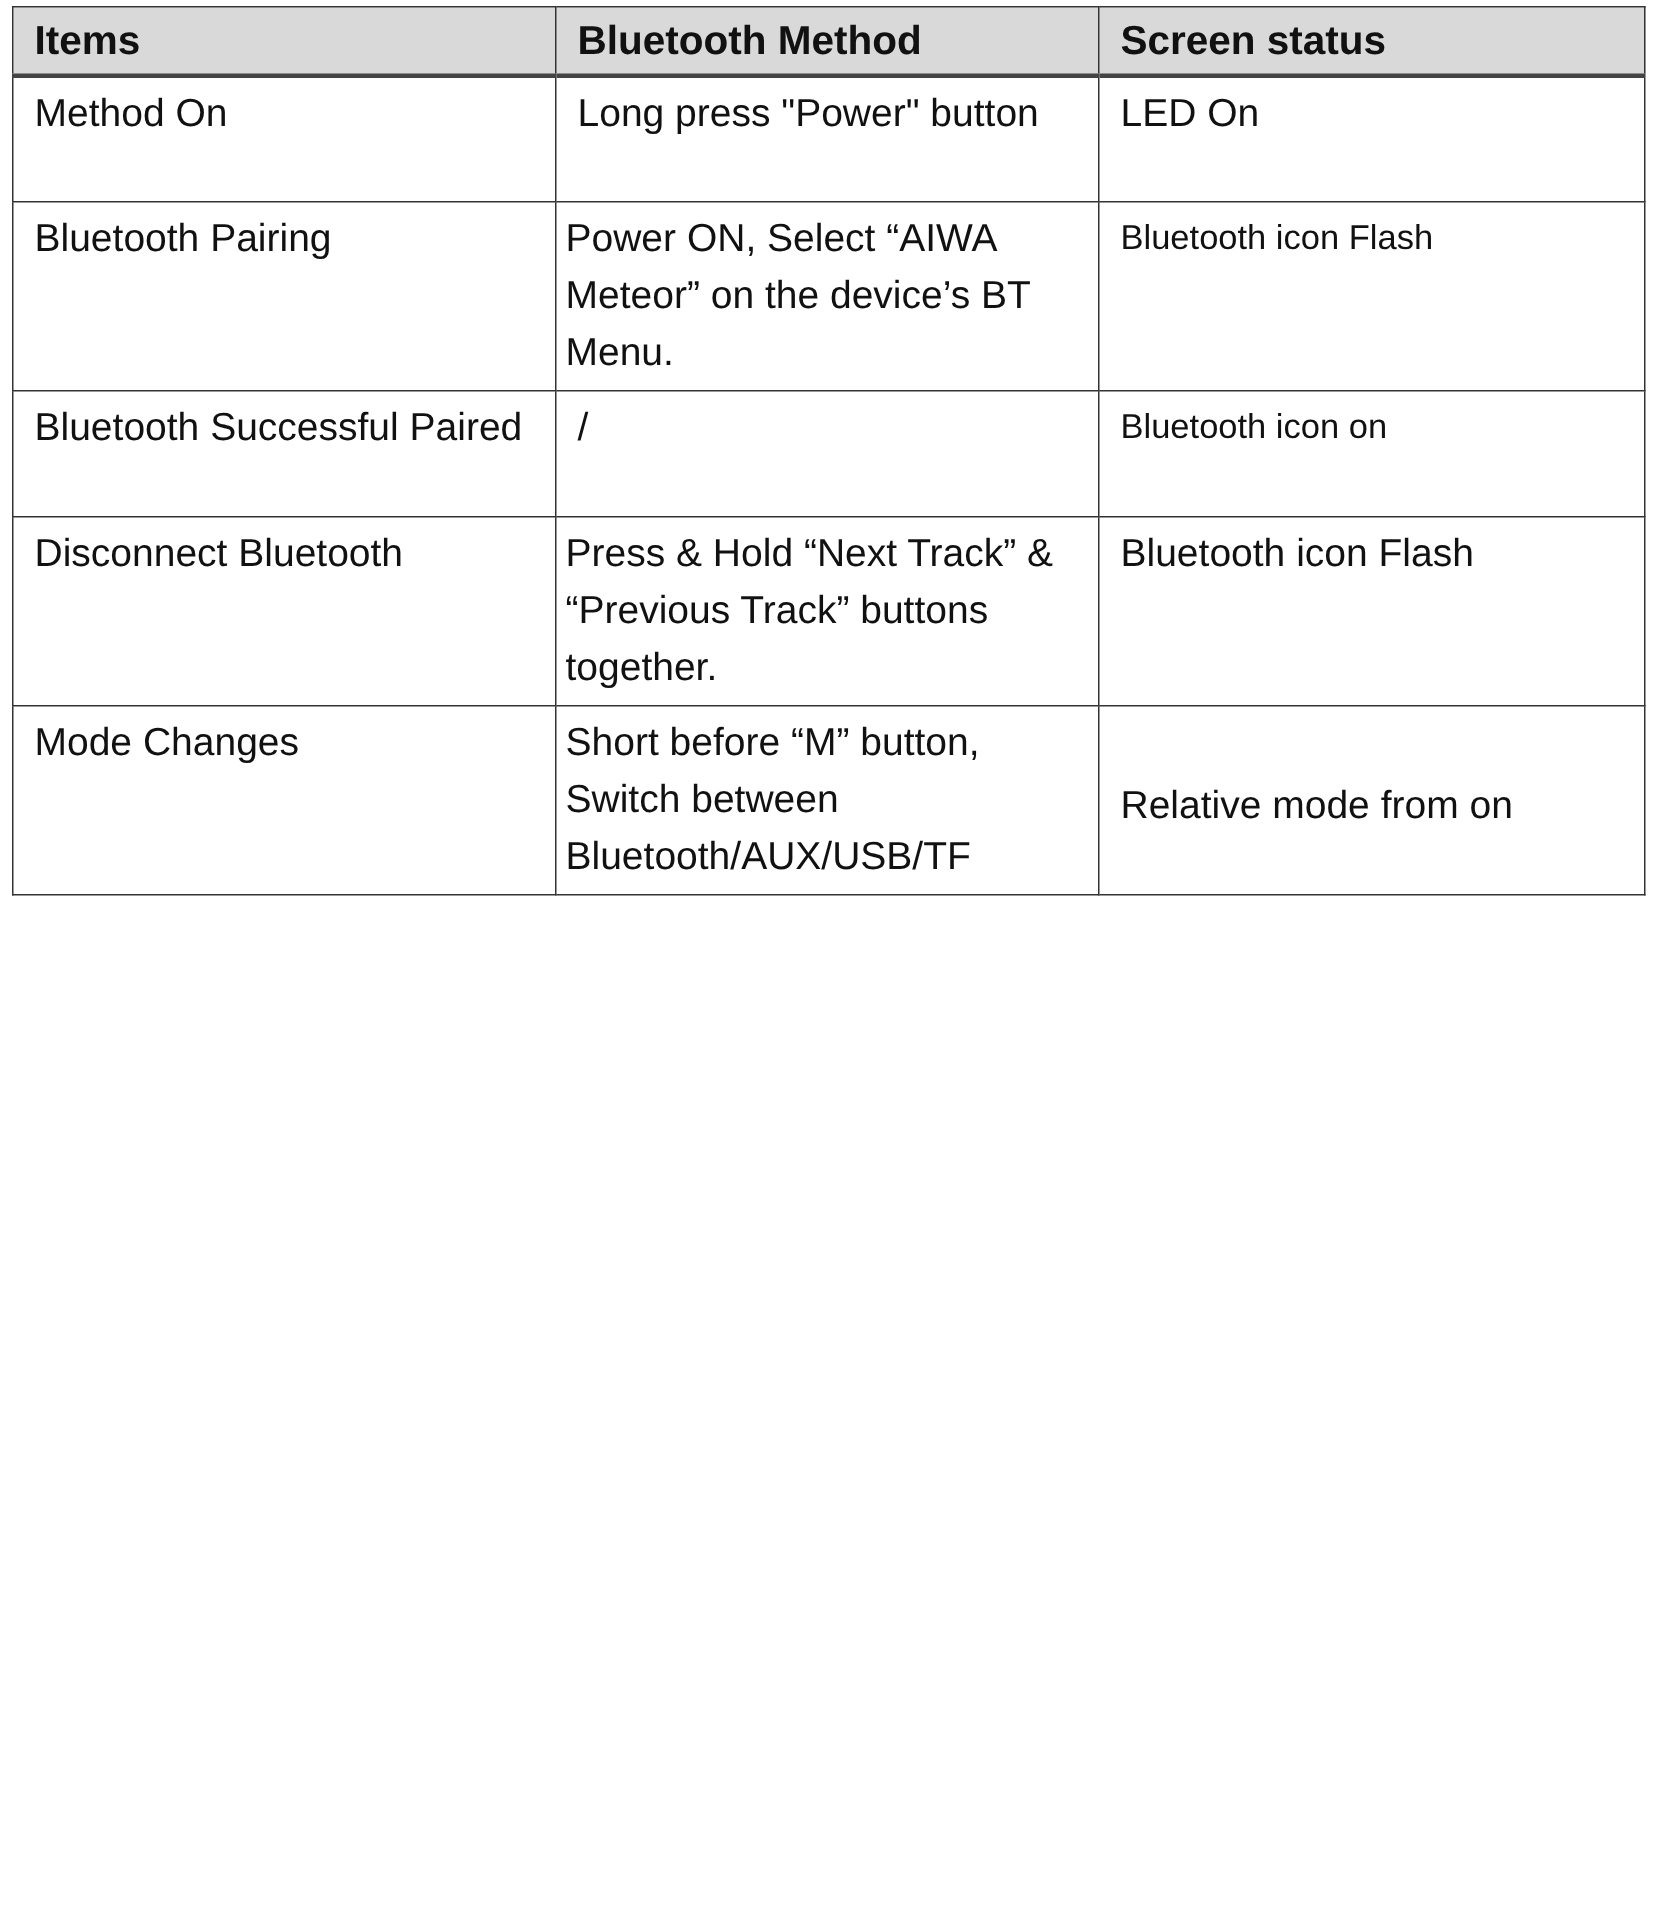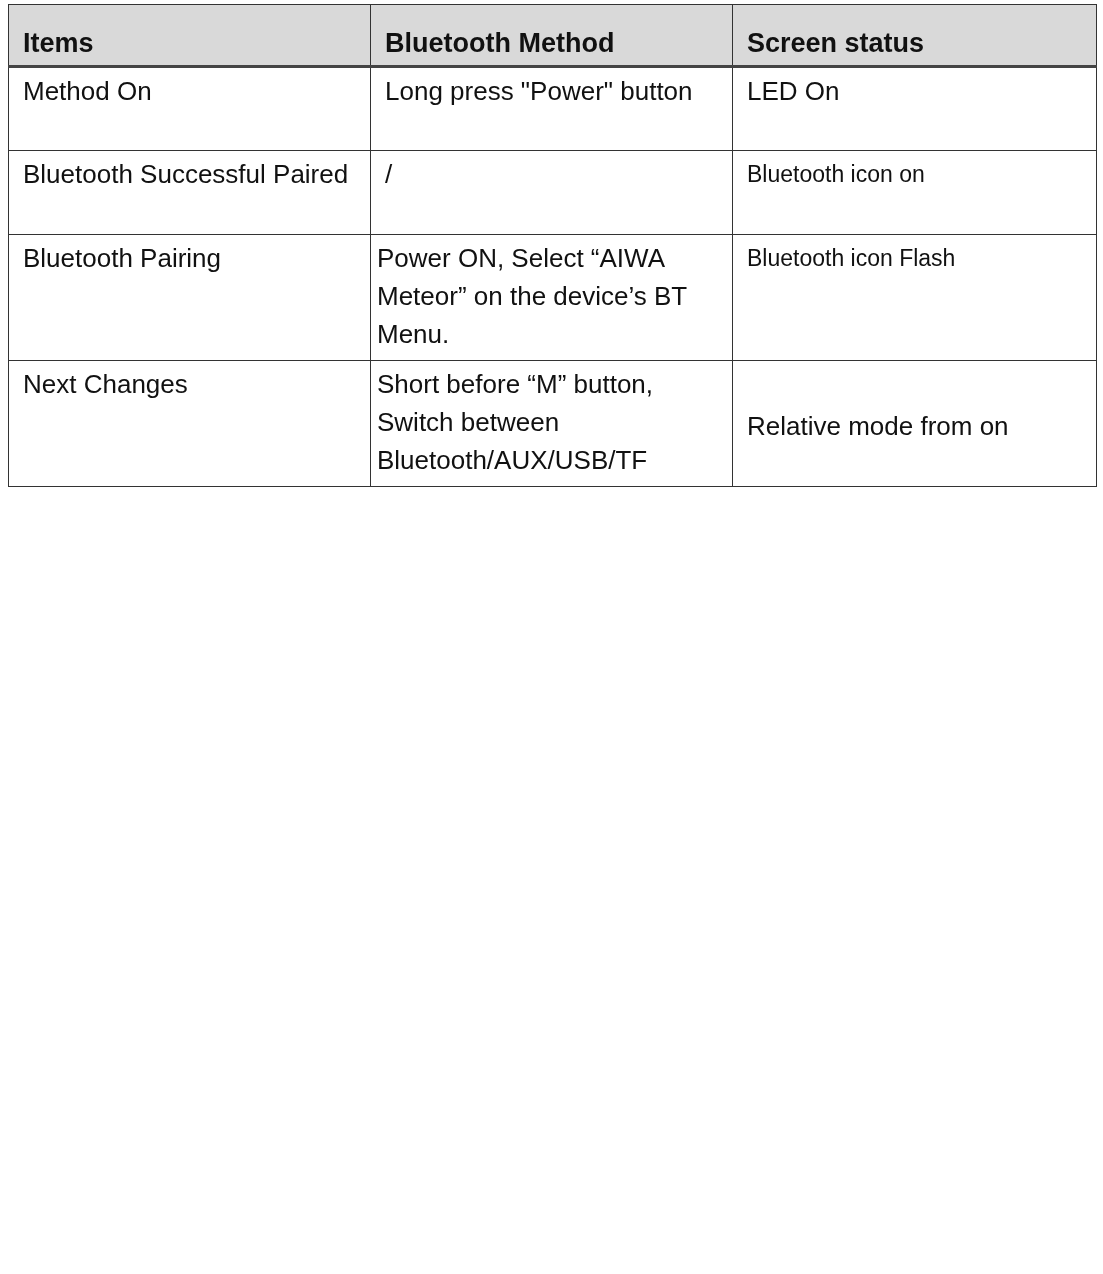--- a/index.html
+++ b/index.html
@@ -19,21 +19,21 @@
     padding: 4px 14px 0 14px;
     font-size: 26px;
     line-height: 38px;
   }
   thead th {
     background: #d9d9d9;
     font-weight: bold;
     font-size: 27px;
     height: 36px;
     line-height: 44px;
-    padding-top: 16px;
+    padding-top: 0;
     border-bottom: 3px solid #444;
   }
   td.small { font-size: 23px; }
   td.mid { vertical-align: middle; }
   col.c1 { width: 362px; }
   col.c2 { width: 362px; }
   col.c3 { width: 364px; }
   .op { padding-left: 6px; }
 </style>
 </head>
@@ -51,29 +51,34 @@
       <th>Bluetooth Method</th>
       <th>Screen status</th>
     </tr>
   </thead>
   <tbody>
     <tr style="height:84px">
       <td>Method On</td>
       <td>Long press "Power" button</td>
       <td>LED On</td>
     </tr>
+    <tr style="height:126px">
+      <td>Bluetooth Pairing</td>
+      <td class="op">Power ON, Select “AIWA Meteor” on the device’s BT Menu.</td>
+      <td class="small">Bluetooth icon Flash</td>
+    </tr>
     <tr style="height:84px">
       <td>Bluetooth Successful Paired</td>
       <td>/</td>
       <td class="small">Bluetooth icon on</td>
     </tr>
     <tr style="height:126px">
-      <td>Bluetooth Pairing</td>
-      <td class="op">Power ON, Select “AIWA Meteor” on the device’s BT Menu.</td>
-      <td class="small">Bluetooth icon Flash</td>
+      <td>Disconnect Bluetooth</td>
+      <td class="op">Press &amp; Hold “Next Track” &amp; “Previous Track” buttons together.</td>
+      <td>Bluetooth icon Flash</td>
     </tr>
     <tr style="height:126px">
-      <td>Next Changes</td>
+      <td>Mode Changes</td>
       <td class="op" style="line-height:38px">Short before “M” button, Switch between Bluetooth/AUX/USB/TF</td>
       <td class="mid">Relative mode from on</td>
     </tr>
   </tbody>
 </table>
 
 </body></html>

